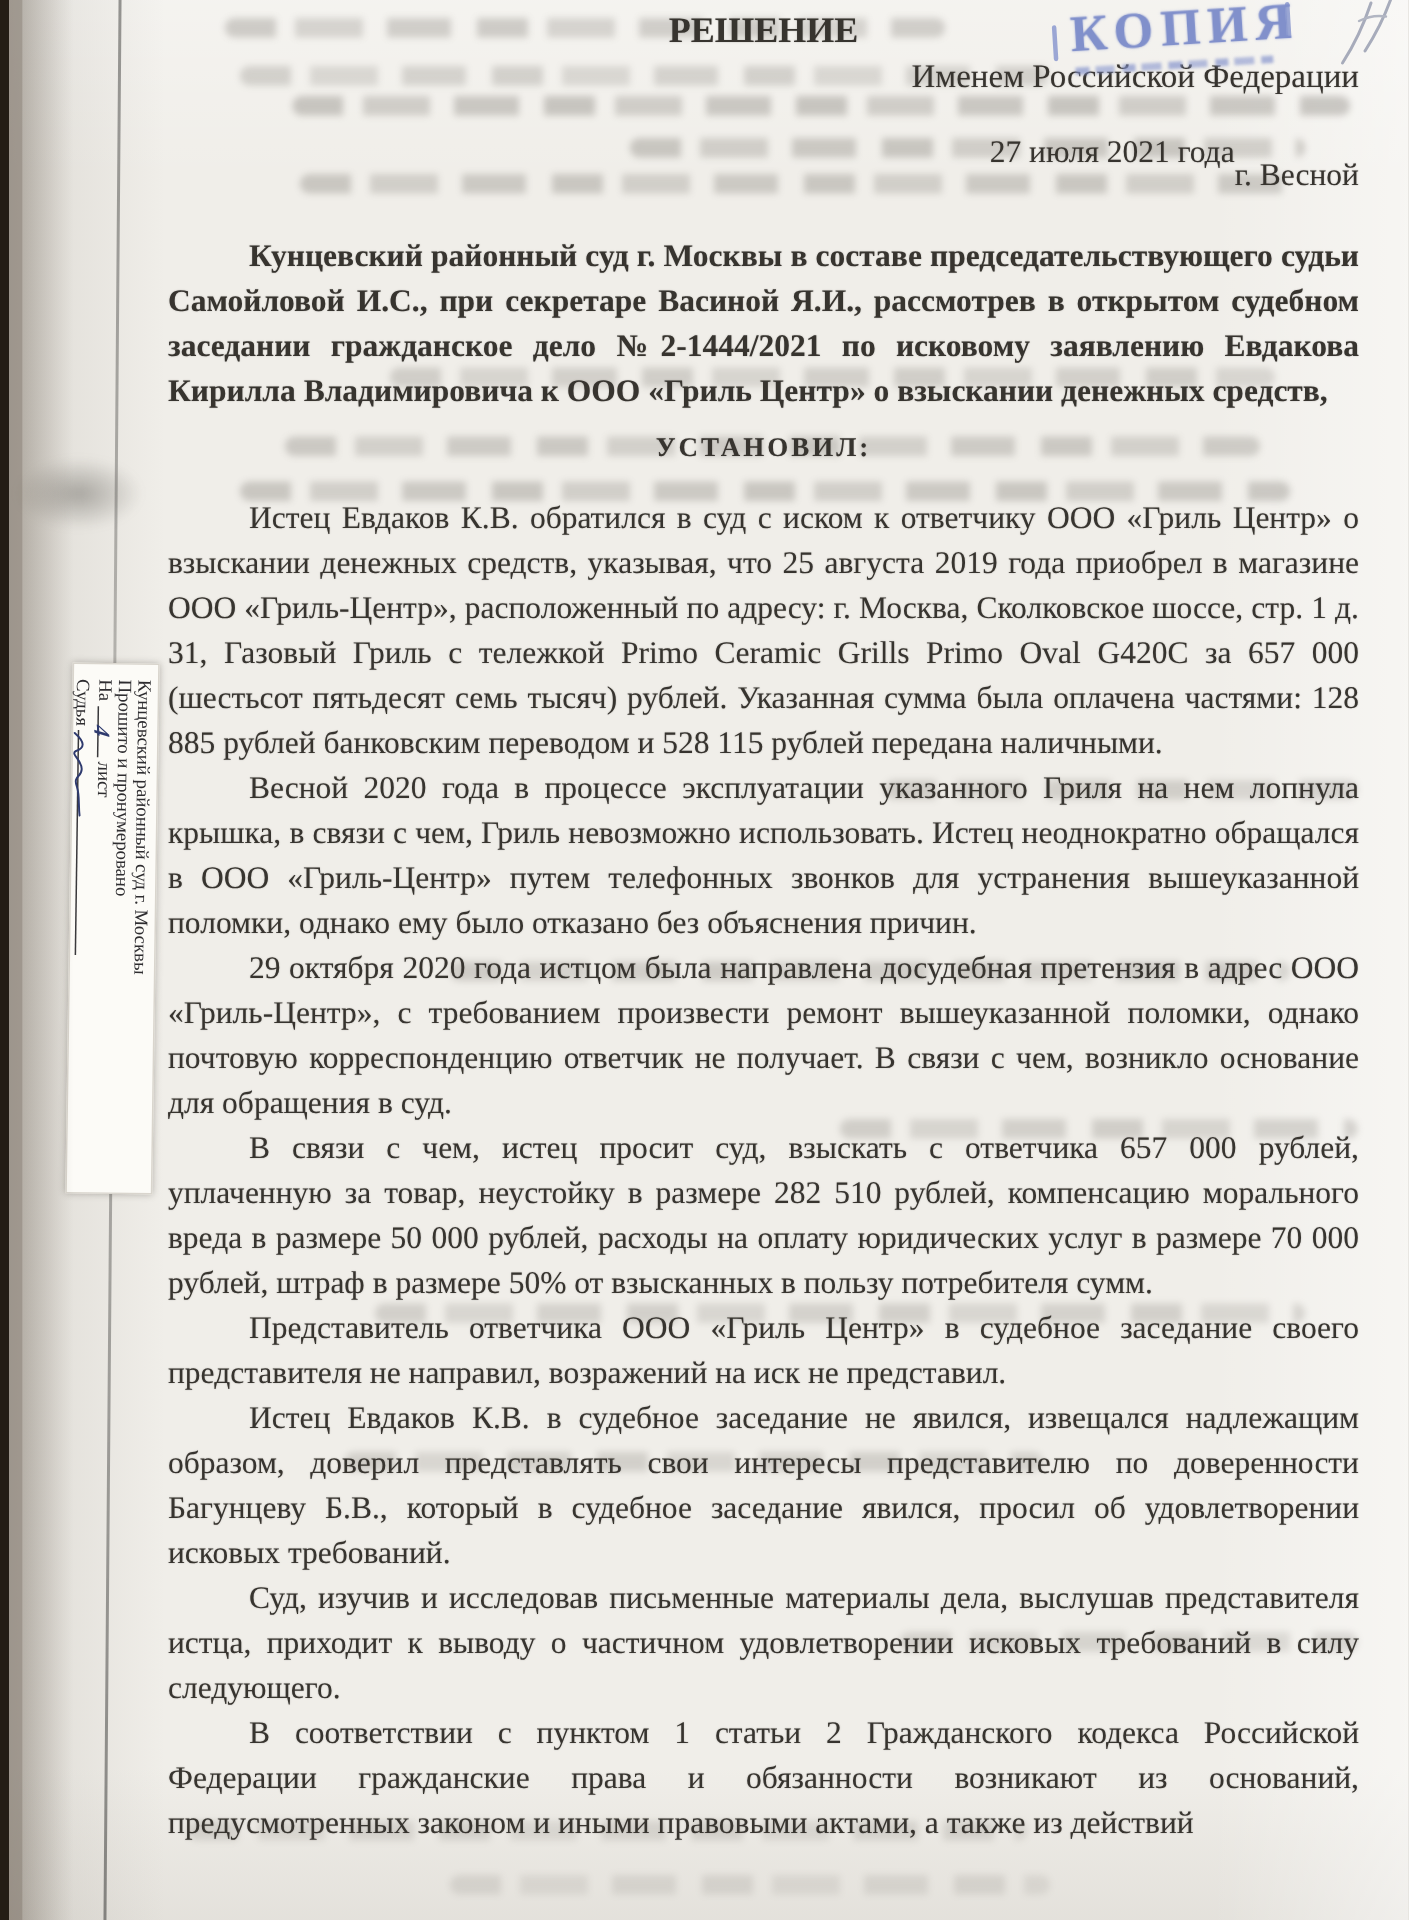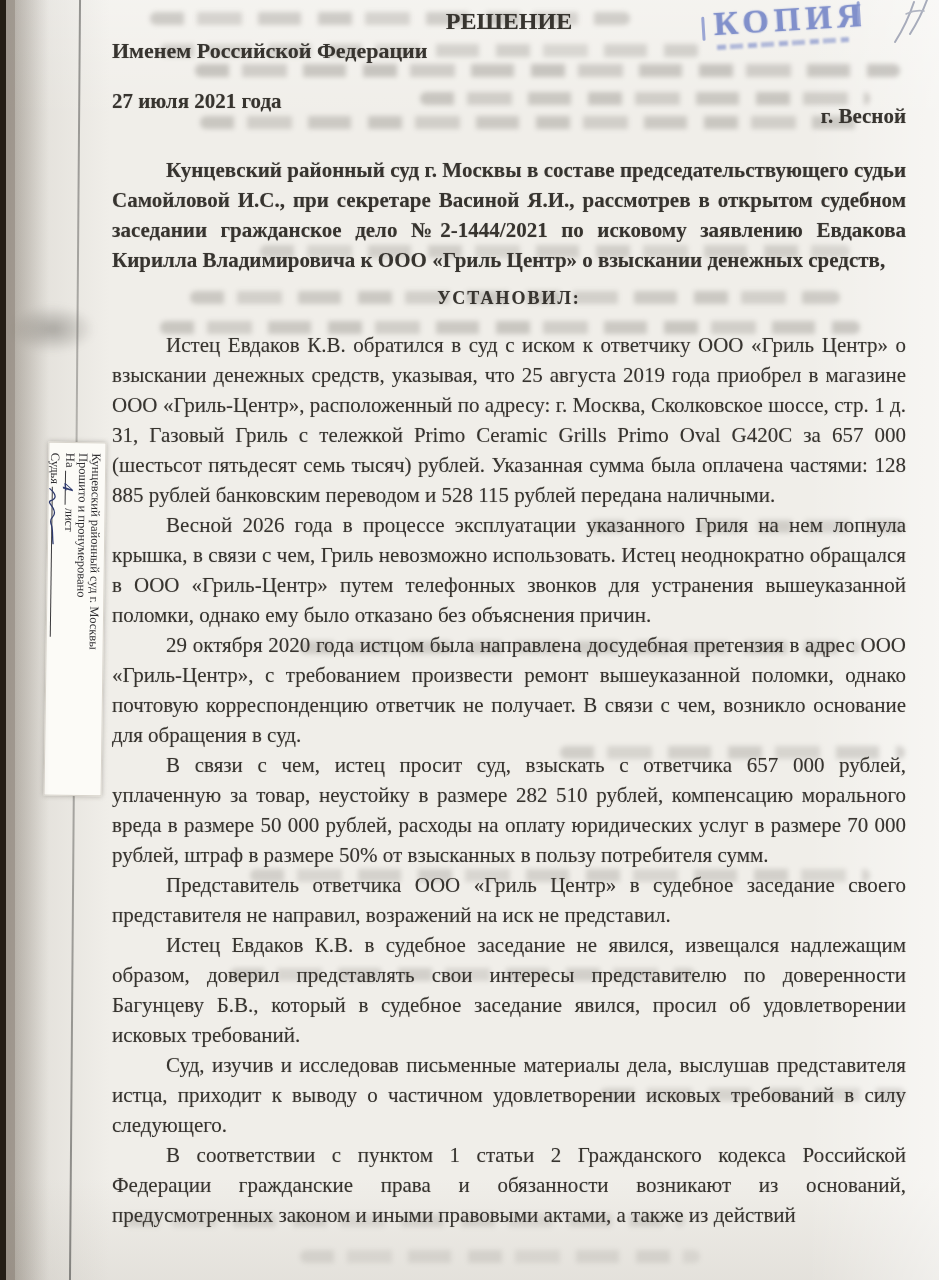--- a/index.html
+++ b/index.html
@@ -45,22 +45,22 @@
     filter:blur(2.6px);
   }
 
   
   .content {
     position:absolute; left:112px; top:6px; width:794px; z-index:3;
     color:#37342f; font-size:21px; line-height:30px; text-align:justify;
     text-shadow:0 0 1px rgba(55,50,45,.35);
   }
   .doc-title { margin:0; text-align:center; font-size:24px; font-weight:bold; line-height:30px; }
-  .doc-subtitle { margin:0; text-align:left; font-size:22px; font-weight:bold; line-height:30px; }
-  .date-row { display:flex; justify-content:space-between; font-weight:bold; margin-top:20px; }
+  .doc-subtitle { margin:0; text-align:right; font-size:22px; font-weight:normal; line-height:30px; }
+  .date-row { display:flex; justify-content:flex-end; font-weight:normal; margin-top:20px; }
   .date-row .city { margin-top:15px; }
   .content p { margin:0; text-indent:54px; }
   p.intro { margin-top:24px;font-weight:bold; }
   .section-heading { text-align:center; font-weight:bold; font-size:18px; letter-spacing:2px; margin:8px 0 17px 0; }
 
   
   .copy-stamp {
     position:absolute; left:700px; top:2px; width:165px; height:52px; z-index:4;
     transform:rotate(-3.5deg); color:#8190cb;
   }
@@ -137,21 +137,21 @@
     <div class="date-row" data-interactable="false">
       <span data-interactable="false">27 июля 2021 года</span>
       <span class="city" data-interactable="false">г. Весной</span>
     </div>
 
     <p class="intro" data-interactable="false">Кунцевский районный суд г. Москвы в составе председательствующего судьи Самойловой И.С., при секретаре Васиной Я.И., рассмотрев в открытом судебном заседании гражданское дело №2-1444/2021 по исковому заявлению Евдакова Кирилла Владимировича к ООО «Гриль Центр» о взыскании денежных средств,</p>
 
     <div class="section-heading" data-interactable="false">УСТАНОВИЛ:</div>
 
     <p data-interactable="false">Истец Евдаков К.В. обратился в суд с иском к ответчику ООО «Гриль Центр» о взыскании денежных средств, указывая, что 25 августа 2019 года приобрел в магазине ООО «Гриль-Центр», расположенный по адресу: г. Москва, Сколковское шоссе, стр. 1 д. 31, Газовый Гриль с тележкой Primo Ceramic Grills Primo Oval G420C за 657 000 (шестьсот пятьдесят семь тысяч) рублей. Указанная сумма была оплачена частями: 128 885 рублей банковским переводом и 528 115 рублей передана наличными.</p>
-    <p data-interactable="false">Весной 2026 года в процессе эксплуатации указанного Гриля на нем лопнула крышка, в связи с чем, Гриль невозможно использовать. Истец неоднократно обращался в ООО «Гриль-Центр» путем телефонных звонков для устранения вышеуказанной поломки, однако ему было отказано без объяснения причин.</p>
+    <p data-interactable="false">Весной 2020 года в процессе эксплуатации указанного Гриля на нем лопнула крышка, в связи с чем, Гриль невозможно использовать. Истец неоднократно обращался в ООО «Гриль-Центр» путем телефонных звонков для устранения вышеуказанной поломки, однако ему было отказано без объяснения причин.</p>
     <p data-interactable="false">29 октября 2020 года истцом была направлена досудебная претензия в адрес ООО «Гриль-Центр», с требованием произвести ремонт вышеуказанной поломки, однако почтовую корреспонденцию ответчик не получает. В связи с чем, возникло основание для обращения в суд.</p>
     <p data-interactable="false">В связи с чем, истец просит суд, взыскать с ответчика 657 000 рублей, уплаченную за товар, неустойку в размере 282 510 рублей, компенсацию морального вреда в размере 50 000 рублей, расходы на оплату юридических услуг в размере 70 000 рублей,  штраф в размере 50% от взысканных в пользу потребителя сумм.</p>
     <p data-interactable="false">Представитель ответчика ООО «Гриль Центр» в судебное заседание своего представителя не направил, возражений на иск не представил.</p>
     <p data-interactable="false">Истец Евдаков К.В. в судебное заседание не явился, извещался надлежащим образом, доверил представлять свои интересы представителю по доверенности Багунцеву Б.В., который в судебное заседание явился, просил об удовлетворении исковых требований.</p>
     <p data-interactable="false">Суд, изучив и исследовав письменные материалы дела, выслушав представителя истца, приходит к выводу о частичном удовлетворении исковых требований в силу следующего.</p>
     <p data-interactable="false">В соответствии с пунктом 1 статьи 2 Гражданского кодекса Российской Федерации гражданские права и обязанности возникают из оснований, предусмотренных законом и иными правовыми актами, а также из действий</p>
   </div>
 
   <div class="copy-stamp" data-interactable="false">
     <span class="stamp-bracket left" data-interactable="false"></span>

